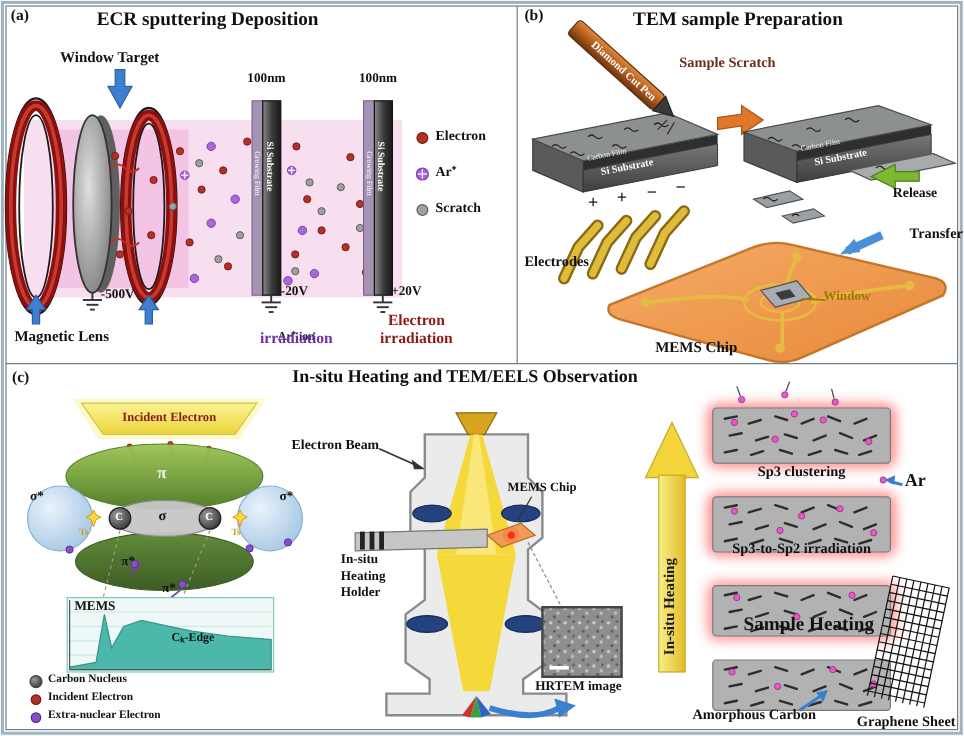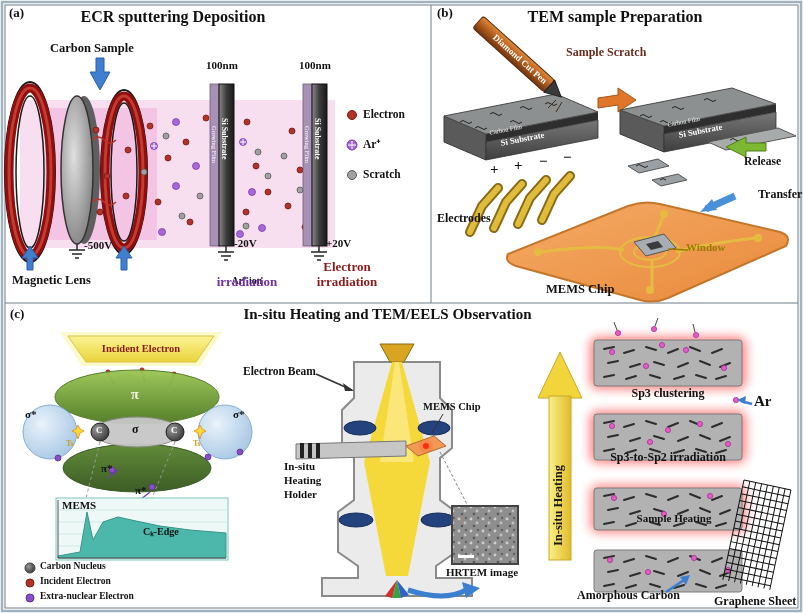--- a/index.html
+++ b/index.html
@@ -464,21 +464,21 @@
             <line x1="0" y1="84" x2="48" y2="84"></line>
             <line x1="0" y1="91" x2="48" y2="91"></line>
             <line x1="0" y1="98" x2="48" y2="98"></line>
     </g>
   </g>
 </g>
 </svg>
 
 <span class="lb b" style="left:9px;top:6px;font-size:13px">(a)</span>
 <span class="lb b ctr" style="left:4px;top:9px;width:338px;font-size:16px">ECR sputtering Deposition</span>
-<span class="lb b" style="left:50px;top:42px;font-size:12.5px">Carbon Sample</span>
+<span class="lb b" style="left:50px;top:42px;font-size:12.5px">Window Target</span>
 <span class="lb b ctr" style="left:198px;top:60px;width:48px;font-size:11px">100nm</span>
 <span class="lb b ctr" style="left:291px;top:60px;width:48px;font-size:11px">100nm</span>
 <span class="lb b" style="left:363px;top:108px;font-size:11.5px">Electron</span>
 <span class="lb b" style="left:363px;top:138px;font-size:11.5px">Ar⁺</span>
 <span class="lb b" style="left:363px;top:168px;font-size:11.5px">Scratch</span>
 <span class="lb b vt" style="left:220px;top:118px;font-size:8px;color:#fff">Si Substrate</span>
 <span class="lb vt" style="left:210px;top:126px;font-size:6.5px;color:#fdfdfd">Growing Film</span>
 <span class="lb b vt" style="left:313px;top:118px;font-size:8px;color:#fff">Si Substrate</span>
 <span class="lb vt" style="left:303px;top:126px;font-size:6.5px;color:#fdfdfd">Growing Film</span>
 <span class="lb b" style="left:84px;top:240px;font-size:11px">-500V</span>
@@ -529,17 +529,17 @@
 <span class="lb b" style="left:40px;top:592px;font-size:9.5px">Extra-nuclear Electron</span>
 <span class="lb b" style="left:423px;top:401px;font-size:10.5px">MEMS Chip</span>
 <span class="lb b" style="left:284px;top:461px;font-size:11px">In-situ</span>
 <span class="lb b" style="left:284px;top:475px;font-size:11px">Heating</span>
 <span class="lb b" style="left:284px;top:489px;font-size:11px">Holder</span>
 <span class="lb b" style="left:446px;top:567px;font-size:11px">HRTEM image</span>
 <span class="lb b" style="left:552px;top:546px;font-size:12.5px;transform:rotate(-90deg);transform-origin:0 0;color:#1a1a1a">In-situ Heating</span>
 <span class="lb b ctr" style="left:594px;top:387px;width:148px;font-size:12px">Sp3 clustering</span>
 <span class="lb b" style="left:754px;top:394px;font-size:15px">Ar</span>
 <span class="lb b ctr" style="left:586px;top:451px;width:164px;font-size:12px">Sp3-to-Sp2 irradiation</span>
-<span class="lb b ctr" style="left:594px;top:513px;width:160px;font-size:11px">Sample Heating</span>
+<span class="lb b ctr" style="left:594px;top:513px;width:160px;font-size:16px">Sample Heating</span>
 <span class="lb b" style="left:577px;top:589px;font-size:12px">Amorphous Carbon</span>
 <span class="lb b" style="left:714px;top:595px;font-size:12px">Graphene Sheet</span>
 
 </div>
 
 </body></html>

